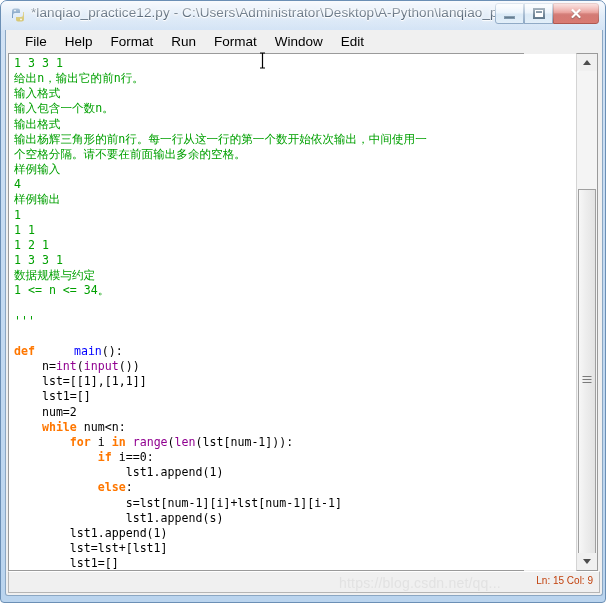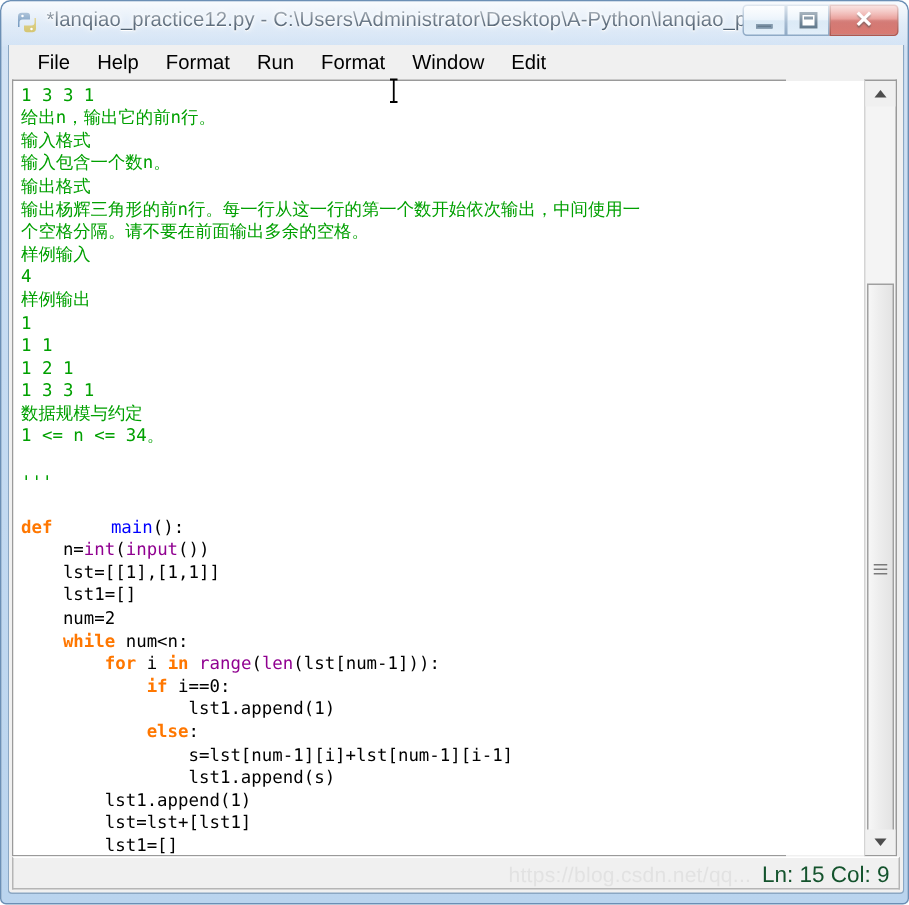--- a/index.html
+++ b/index.html
@@ -255,22 +255,22 @@
     width: 592px;
     height: 22px;
     box-sizing: border-box;
     background: #f0f0f0;
     border: 1px solid #b5b5b5;
     border-top: 1px solid #ffffff;
   }
   #status-pos {
     position: absolute;
     right: 6px; top: 3px;
-    font-size: 15px;
-    color: #14532d;
+    font-size: 10px;
+    color: #c2410c;
     white-space: nowrap;
   }
   #watermark {
     position: absolute;
     left: 330px; top: 3px;
     font-size: 14px;
     color: #e2e2e2;
     white-space: nowrap;
     letter-spacing: 0.2px;
     pointer-events: none;

